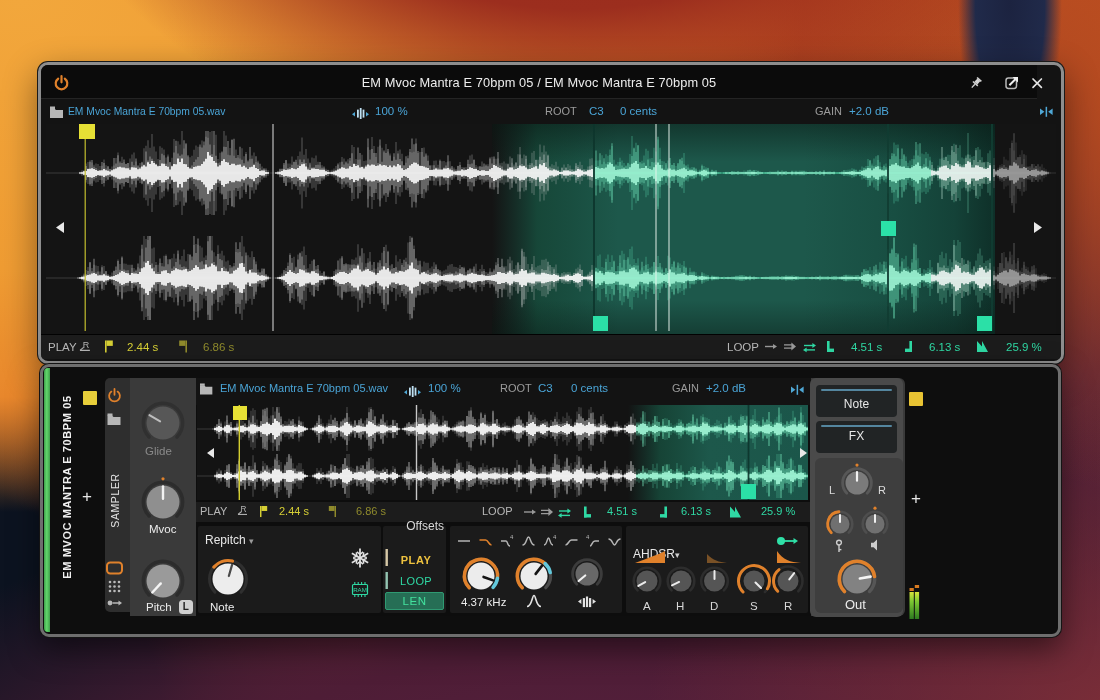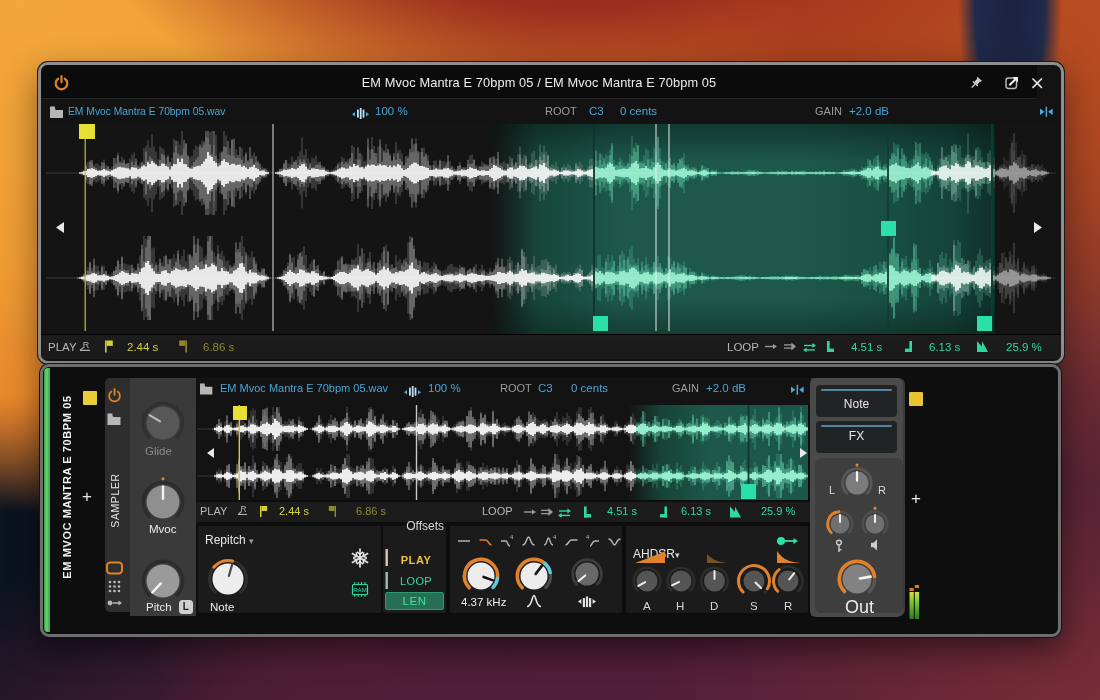--- a/index.html
+++ b/index.html
@@ -349,21 +349,21 @@
   <div class="abs" style="left:136px;top:233px;width:13.5px;height:13.5px;background:#d0d0d0;border-radius:3.5px;text-align:center;font-size:10px;font-weight:700;color:#222;line-height:13.5px">L</div>
   <span class="abs" style="left:167px;top:234px;font-size:11.5px;color:#ececec">Note</span>
   <span class="abs" style="left:418px;top:229px;font-size:11.5px;color:#ececec">4.37 kHz</span>
   <span class="abs" style="left:600px;top:233px;font-size:11.5px;color:#d8d8d8">A</span>
   <span class="abs" style="left:633px;top:233px;font-size:11.5px;color:#d8d8d8">H</span>
   <span class="abs" style="left:667px;top:233px;font-size:11.5px;color:#d8d8d8">D</span>
   <span class="abs" style="left:707px;top:233px;font-size:11.5px;color:#d8d8d8">S</span>
   <span class="abs" style="left:741px;top:233px;font-size:11.5px;color:#d8d8d8">R</span>
   <span class="abs" style="left:786px;top:117px;font-size:11px;color:#dcdcdc">L</span>
   <span class="abs" style="left:835px;top:117px;font-size:11px;color:#dcdcdc">R</span>
-  <span class="abs" style="left:802px;top:230px;font-size:18px;color:#ececec">Out</span>
+  <span class="abs" style="left:802px;top:230px;font-size:13px;color:#ececec">Out</span>
   <div class="abs" style="left:866px;top:25px;width:14px;height:14px;background:#e8c333;border-radius:1px"></div>
   <div class="abs" style="left:868px;top:122px;color:#e8e8e8;font-size:17px">+</div>
   <svg width="1015" height="267" style="position:absolute;left:0;top:0;pointer-events:none">
       <path d="M106.07 69.93A19.7 19.7 0 1 1 133.93 69.93" stroke="#303030" stroke-width="3.4" fill="none" stroke-linecap="round" opacity="1.0"></path>
       <circle cx="120" cy="56" r="16.5" fill="#575757"></circle>
       <line x1="117.14" y1="54.35" x2="106.43" y2="48.16" stroke="#bdbdbd" stroke-width="2.0" stroke-linecap="round"></line>
       <path d="M106.07 148.93A19.7 19.7 0 1 1 133.93 148.93" stroke="#2c2c2c" stroke-width="3.4" fill="none" stroke-linecap="round" opacity="1.0"></path>
       <circle cx="120" cy="135" r="16.5" fill="#8f8f8f"></circle>
       <circle cx="120.0" cy="111.8" r="1.6" fill="#e0812b"></circle>
       <line x1="120.00" y1="131.70" x2="120.00" y2="119.33" stroke="#f2f2f2" stroke-width="2.4" stroke-linecap="round"></line>

